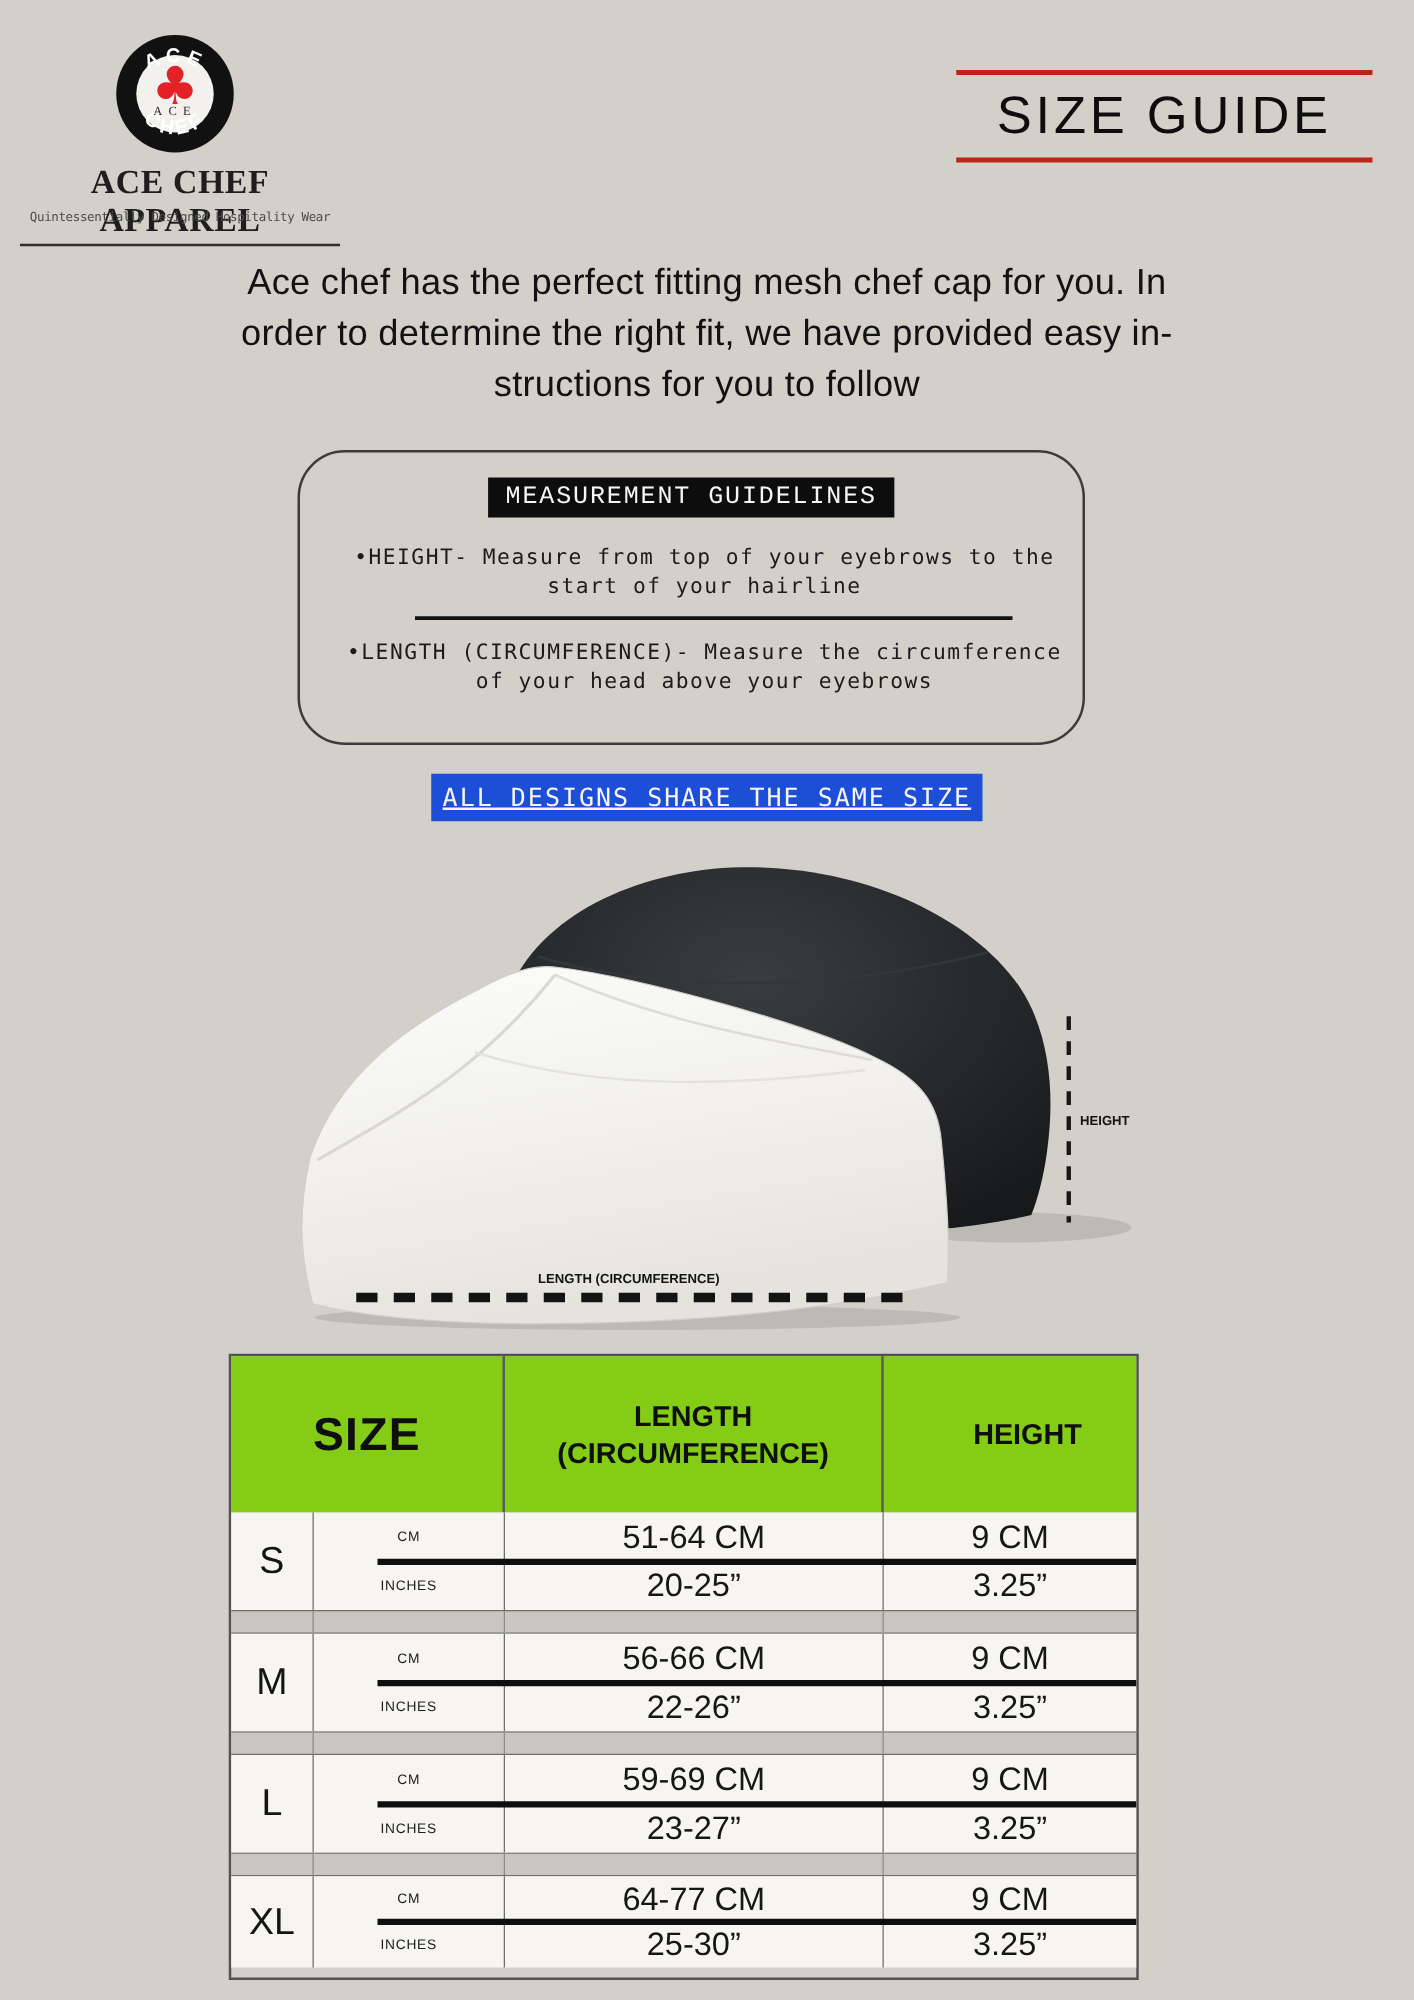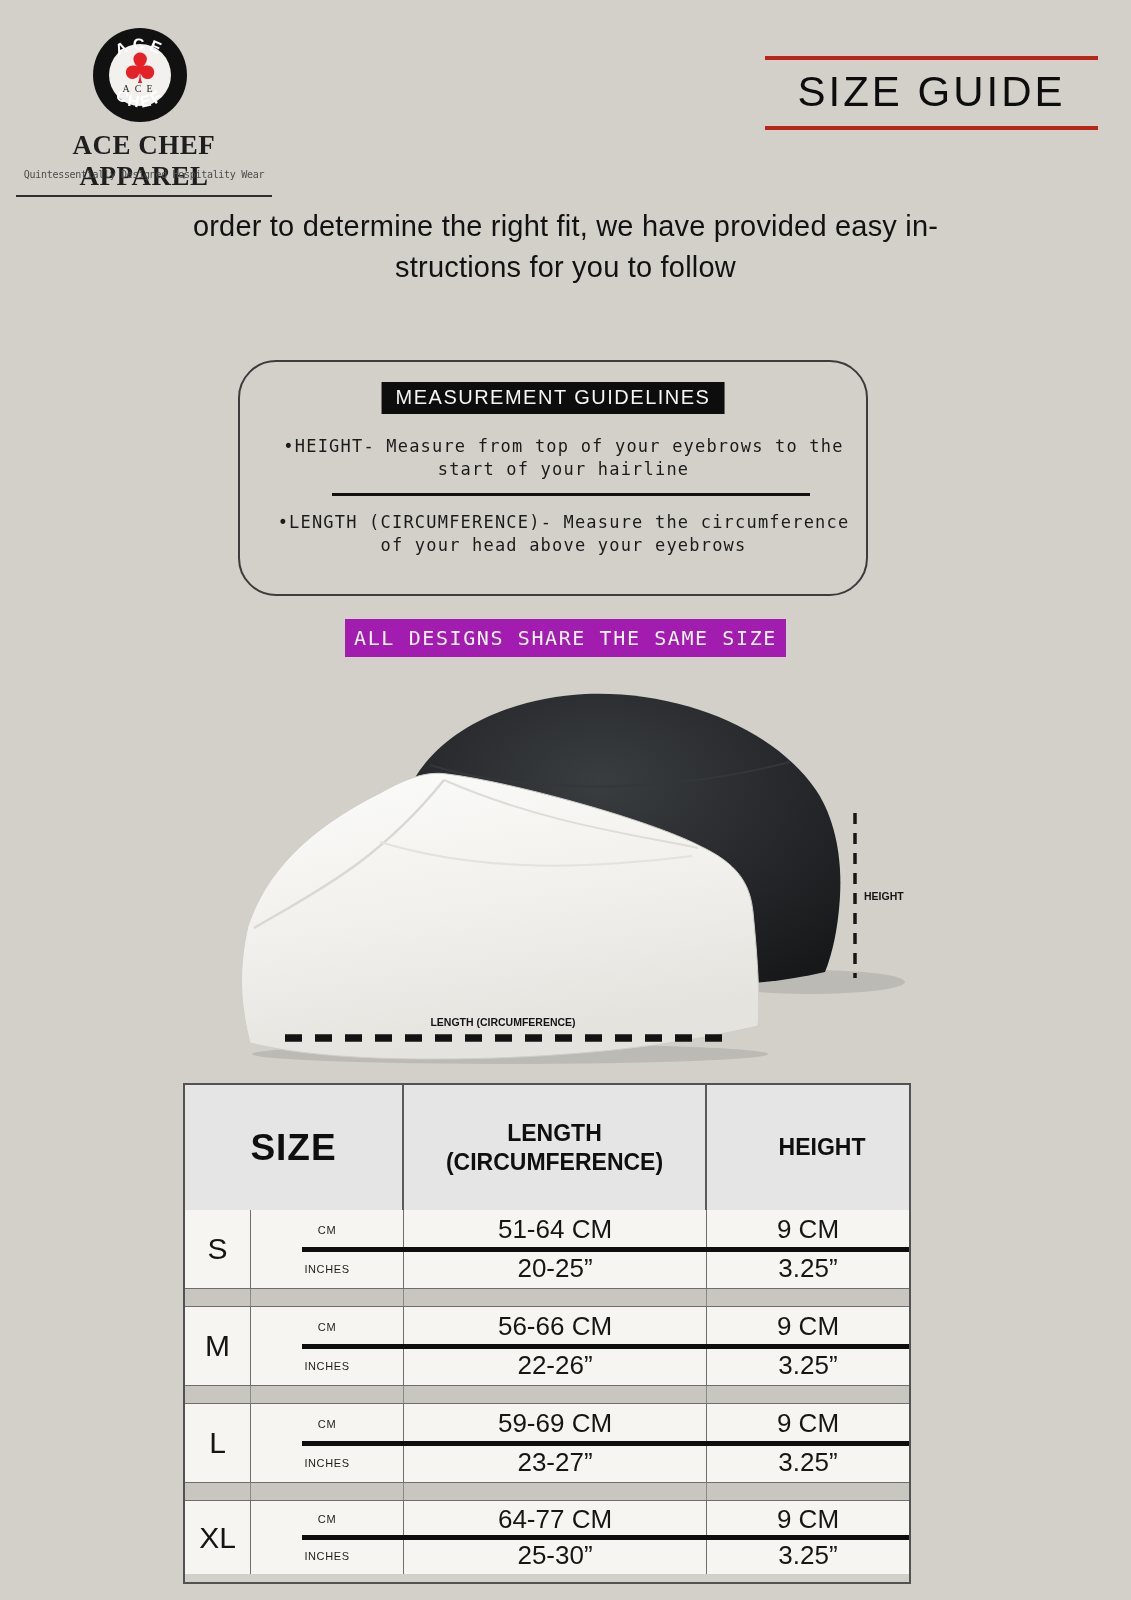--- a/index.html
+++ b/index.html
@@ -21,40 +21,40 @@
     color:#0d0d0d; padding:8px 0 10px 0; }
 
   
   .intro { position:absolute; left:0; top:206px; width:1131px; text-align:center;
     font-size:29px; line-height:41px; color:#121212; letter-spacing:0.2px; }
 
   
   .gbox { position:absolute; left:238px; top:360px; width:630px; height:236px;
     border:2px solid #3c3c3c; border-radius:38px; background:transparent; }
   .gbox-title { position:absolute; left:50%; transform:translateX(-50%); top:20px;
-    background:#0d0d0d; color:#f5f5f5; font-family:Liberation Sans, sans-serif;
+    background:#0d0d0d; color:#f5f5f5; font-family:Liberation Mono, monospace;
     font-size:20px; letter-spacing:1.5px; padding:4px 14px 5px 14px; white-space:nowrap; }
   .gline { position:absolute; width:100%; text-align:center;
     font-family:"DejaVu Sans Mono", monospace; font-size:17px; letter-spacing:1.2px; color:#1b1b1b;padding-left:21px; }
   .g1a { top:74px; } .g1b { top:97px; }
   .gsep { position:absolute; left:92px; top:131px; width:478px; height:3px; background:#111; }
   .g2a { top:150px; } .g2b { top:173px; }
 
   
-  .banner { position:absolute; left:345px; top:619px; width:441px; height:38px; background:#a21caf;
+  .banner { position:absolute; left:345px; top:619px; width:441px; height:38px; background:#1d4ed8;
     color:#f5f5f5; font-family:"DejaVu Sans Mono", monospace; font-size:20px; letter-spacing:1.6px;
-    display:flex; align-items:center; justify-content:center; white-space:nowrap; }
+    display:flex; align-items:center; justify-content:center; white-space:nowrap;text-decoration:underline; }
 
   
   .caps { position:absolute; left:230px; top:670px; width:690px; height:395px; }
 
   
   .size-table { position:absolute; left:183px; top:1083px; width:728px; height:501px;
     border:2px solid #525252; background:#d2d0c9; }
-  .thead { display:grid; grid-template-columns:219px 303px 1fr; height:125px; background:#e5e5e5; }
+  .thead { display:grid; grid-template-columns:219px 303px 1fr; height:125px; background:#84cc16; }
   .thead > div { display:flex; align-items:center; justify-content:center; text-align:center; }
   .thead .c1, .thead .c2 { border-right:2px solid #5a5a5a; }
   .h-size { font-size:37px; font-weight:bold; letter-spacing:1px; color:#0f0f0f; }
   .h-col  { font-size:23px; font-weight:bold; color:#0f0f0f; line-height:29px; width:230px; margin:0 auto; }
   .spacer { display:grid; grid-template-columns:66px 153px 303px 1fr; height:19px; background:#c8c6bf;
     border-top:1.5px solid #6e6e6e; border-bottom:1.5px solid #6e6e6e; }
   .spacer > div { border-right:1.5px solid #8a8a85; } .spacer > div:last-child { border-right:none; }
   .rowblock { position:relative; display:grid; grid-template-columns:66px 153px 303px 1fr;
     height:78px; background:#f6f5f1; }
   .rowblock.last { height:73px; }
@@ -93,20 +93,21 @@
   <div class="brand-name">ACE CHEF APPAREL</div>
   <div class="brand-tagline">Quintessentially Designed Hospitality Wear</div>
 
   <div class="sg-block">
     <div class="sg-line"></div>
     <div class="sg-title">SIZE GUIDE</div>
     <div class="sg-line"></div>
   </div>
 
   <div class="intro">
+    <div>Ace chef has the perfect fitting mesh chef cap for you. In</div>
     <div>order to determine the right fit, we have provided easy in-</div>
     <div>structions for you to follow</div>
   </div>
 
   <div class="gbox">
     <div class="gbox-title">MEASUREMENT GUIDELINES</div>
     <div class="gline g1a">•HEIGHT- Measure from top of your eyebrows to the</div>
     <div class="gline g1b">start of your hairline</div>
     <div class="gsep"></div>
     <div class="gline g2a">•LENGTH (CIRCUMFERENCE)- Measure the circumference</div>

